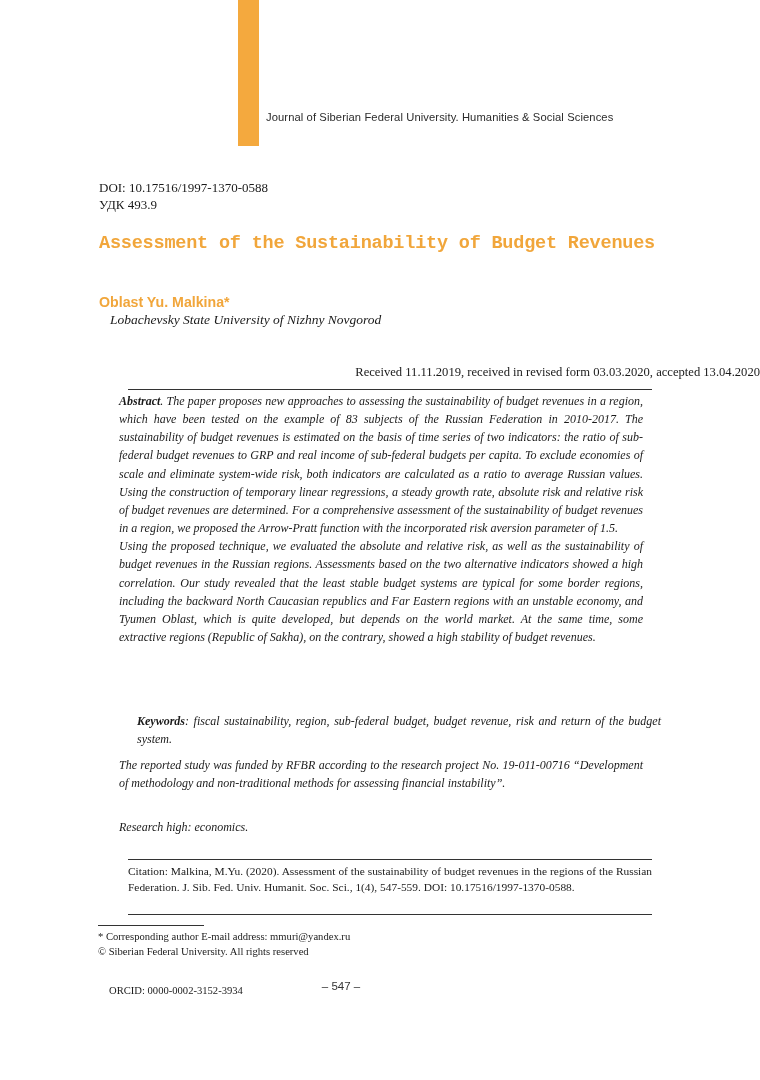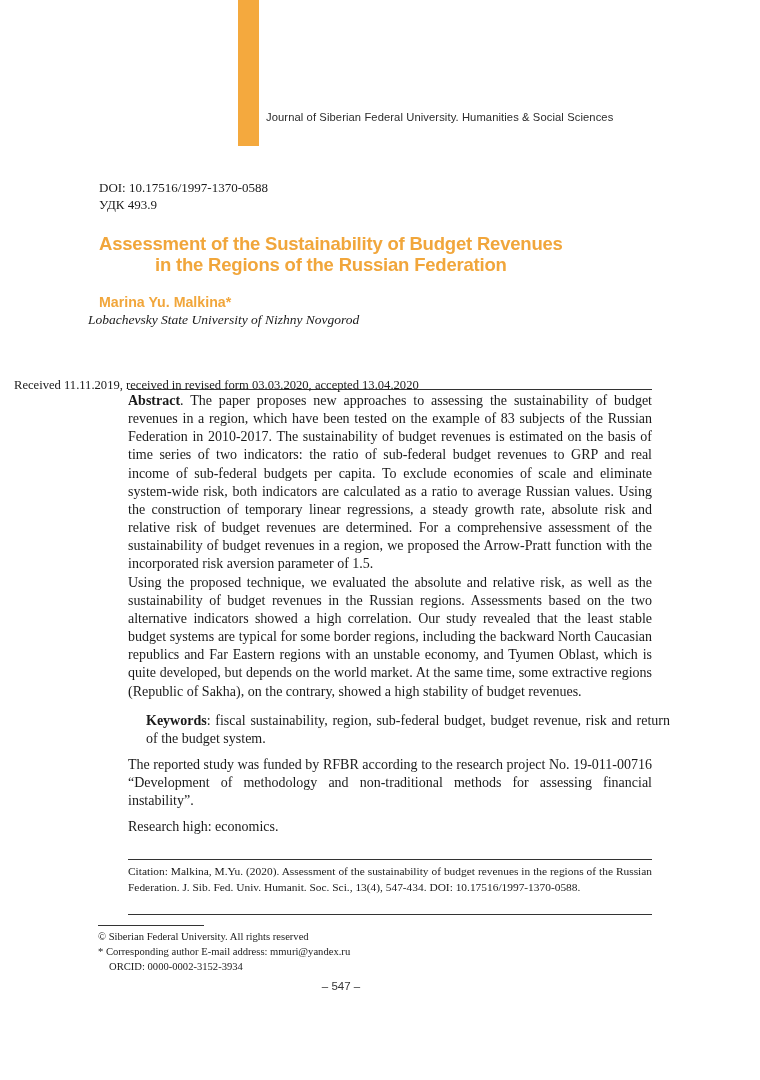--- a/index.html
+++ b/index.html
@@ -2,26 +2,26 @@
 <html><head>
 <meta charset="utf-8">
 <style>
   html, body { margin:0; padding:0; background:#ffffff; }
   body { width:760px; height:1080px; position:relative; overflow:hidden; color:#1a1a1a; }
   .serif { font-family: "Liberation Serif", "DejaVu Serif", serif; }
   .sans { font-family: "Liberation Sans", "DejaVu Sans", sans-serif; text-align: center; }
   .orange-bar { position:absolute; left:238px; top:0; width:21px; height:146px; background:#F4A93E; }
   .journal { position:absolute; left:266px; top:111px; font-size:11.2px; line-height:13px; color:#2b2b2b; letter-spacing:0.1px; }
   .doi { position:absolute; left:99px; top:179px; font-size:13px; line-height:17px; }
-  .title { position:absolute; left:99px; top:233px; font-size:18.5px; line-height:21px; color:#F1A63B; font-weight:bold; letter-spacing:-0.2px; }
+  .title { position:absolute; left:99px; top:233px; font-size:18.5px; line-height:21px; color:#F1A63B; font-weight:bold; letter-spacing:-0.2px;font-family:Liberation Mono, monospace; }
   .author { position:absolute; left:99px; top:294px; font-size:14.2px; color:#F1A63B; font-weight:bold; }
-  .affil { position:absolute; left:88px; top:311px; font-size:13.5px; line-height:18px; font-style:italic; }
-  .received { position:absolute; left:0; width:760px; text-align:left; top:378px; font-size:12.6px; padding-left:14px; box-sizing:border-box; }
+  .affil { position:absolute; left:110px; top:311px; font-size:13.5px; line-height:18px; font-style:italic; }
+  .received { position:absolute; left:0; width:760px; text-align:right; top:365px; font-size:12.6px; padding-left:14px; box-sizing:border-box; }
   .rule { position:absolute; left:128px; width:524px; height:1px; background:#333; }
-  .block { position:absolute; left:128px; width:524px; font-size:14px; line-height:18.15px; text-align:justify; }
+  .block { position:absolute; left:119px; width:524px; font-size:12px; line-height:18.15px; text-align:justify;font-style:italic; }
   .block p { margin:0; }
   .citation { position:absolute; left:128px; width:524px; top:864px; font-size:11.4px; line-height:15.5px; text-align:justify; }
   .fn-rule { position:absolute; left:98px; top:925px; width:106px; height:1px; background:#333; }
   .footnotes { position:absolute; left:98px; top:929px; font-size:10.6px; line-height:15px; }
   .pagenum { position:absolute; left:0; width:665px; text-align:center; top:980px; font-size:11.5px; color:#333; padding-left:17px; box-sizing:border-box; }
 </style>
 </head>
 <body>
 
 <div class="orange-bar"></div>
@@ -30,24 +30,23 @@
   <div>Journal of Siberian Federal University.  Humanities &amp; Social Sciences</div>
 </div>
 
 <div class="doi serif">
   <div>DOI: 10.17516/1997-1370-0588</div>
   <div>УДК 493.9</div>
 </div>
 
 <div class="title sans">
   <div>Assessment of the Sustainability of Budget Revenues</div>
-  <div>in the Regions of the Russian Federation</div>
 </div>
 
-<div class="author sans">Marina Yu. Malkina*</div>
+<div class="author sans">Oblast Yu. Malkina*</div>
 
 <div class="affil serif">
   <div>Lobachevsky State University of Nizhny Novgorod</div>
 </div>
 
 <div class="received serif">Received 11.11.2019, received in revised form 03.03.2020, accepted 13.04.2020</div>
 
 <div class="rule" style="top:389px;"></div>
 
 <div class="block serif" style="top:392px;">
@@ -57,23 +56,23 @@
 
 <div class="block serif" style="top:712px;margin-left:18px;">
   <p><b>Keywords</b><span>: fiscal sustainability, region, sub-federal budget, budget revenue, risk and return of the budget system.</span></p>
 </div>
 
 <div class="block serif" style="top:756px;">The reported study was funded by RFBR according to the research project No. 19-011-00716 “Development of methodology and non-traditional methods for assessing financial instability”.</div>
 
 <div class="block serif" style="top:818px;">Research high: economics.</div>
 
 <div class="rule" style="top:859px;"></div>
-<div class="citation serif">Citation: Malkina, M.Yu. (2020). Assessment of the sustainability of budget revenues in the regions of the Russian Federation. J. Sib. Fed. Univ. Humanit. Soc. Sci., 13(4), 547-434. DOI: 10.17516/1997-1370-0588.</div>
+<div class="citation serif">Citation: Malkina, M.Yu. (2020). Assessment of the sustainability of budget revenues in the regions of the Russian Federation. J. Sib. Fed. Univ. Humanit. Soc. Sci., 1(4), 547-559. DOI: 10.17516/1997-1370-0588.</div>
 <div class="rule" style="top:914px;"></div>
 
 <div class="fn-rule"></div>
 <div class="footnotes serif">
+  <div>*  Corresponding author E-mail address: mmuri@yandex.ru</div>
   <div>© Siberian Federal University. All rights reserved</div>
-  <div>*  Corresponding author E-mail address: mmuri@yandex.ru</div>
-  <div style="padding-left:11px;">ORCID: 0000-0002-3152-3934</div>
+  <div style="padding-left:11px;margin-top:24px;">ORCID: 0000-0002-3152-3934</div>
 </div>
 
 <div class="pagenum sans">– 547 –</div>
 
 </body></html>

